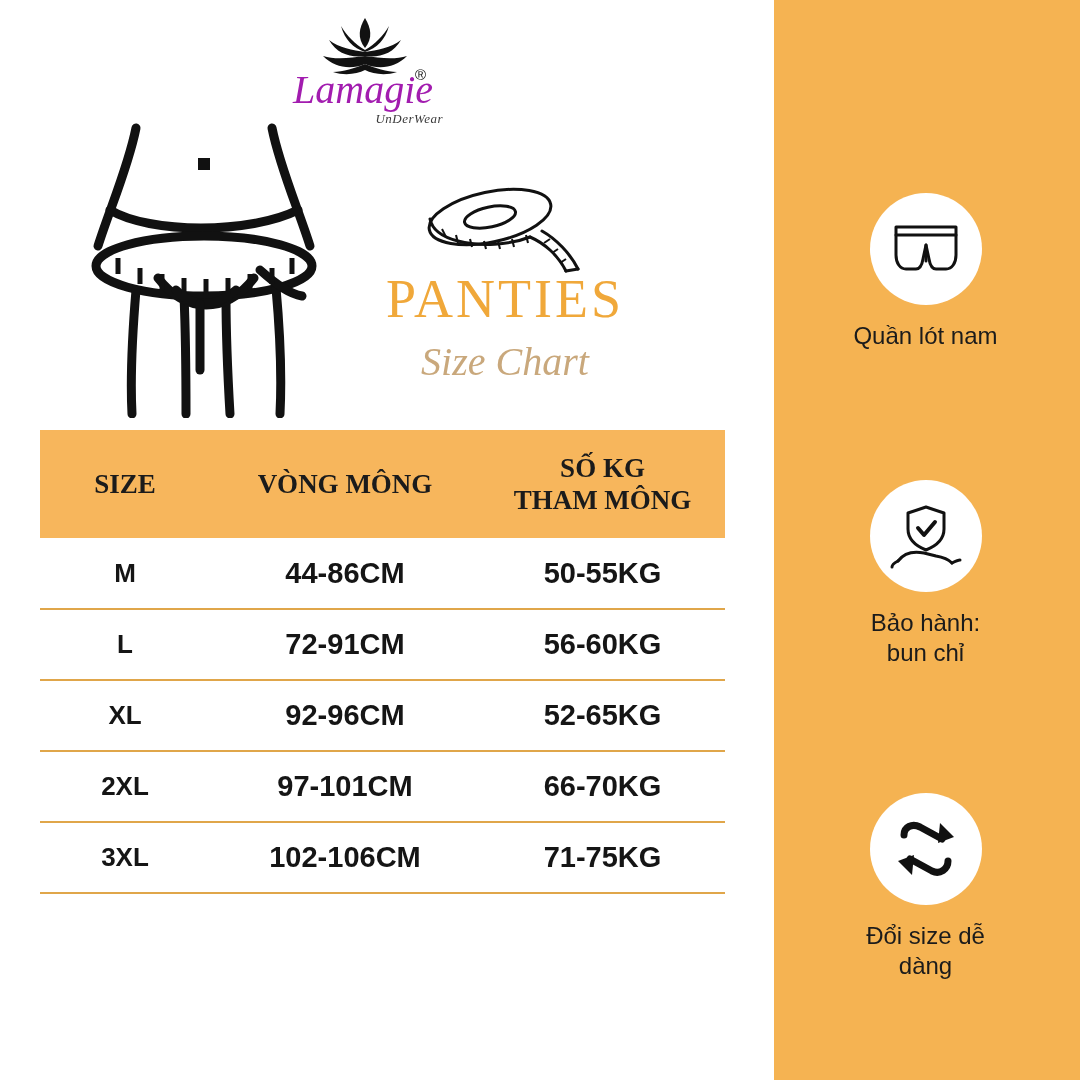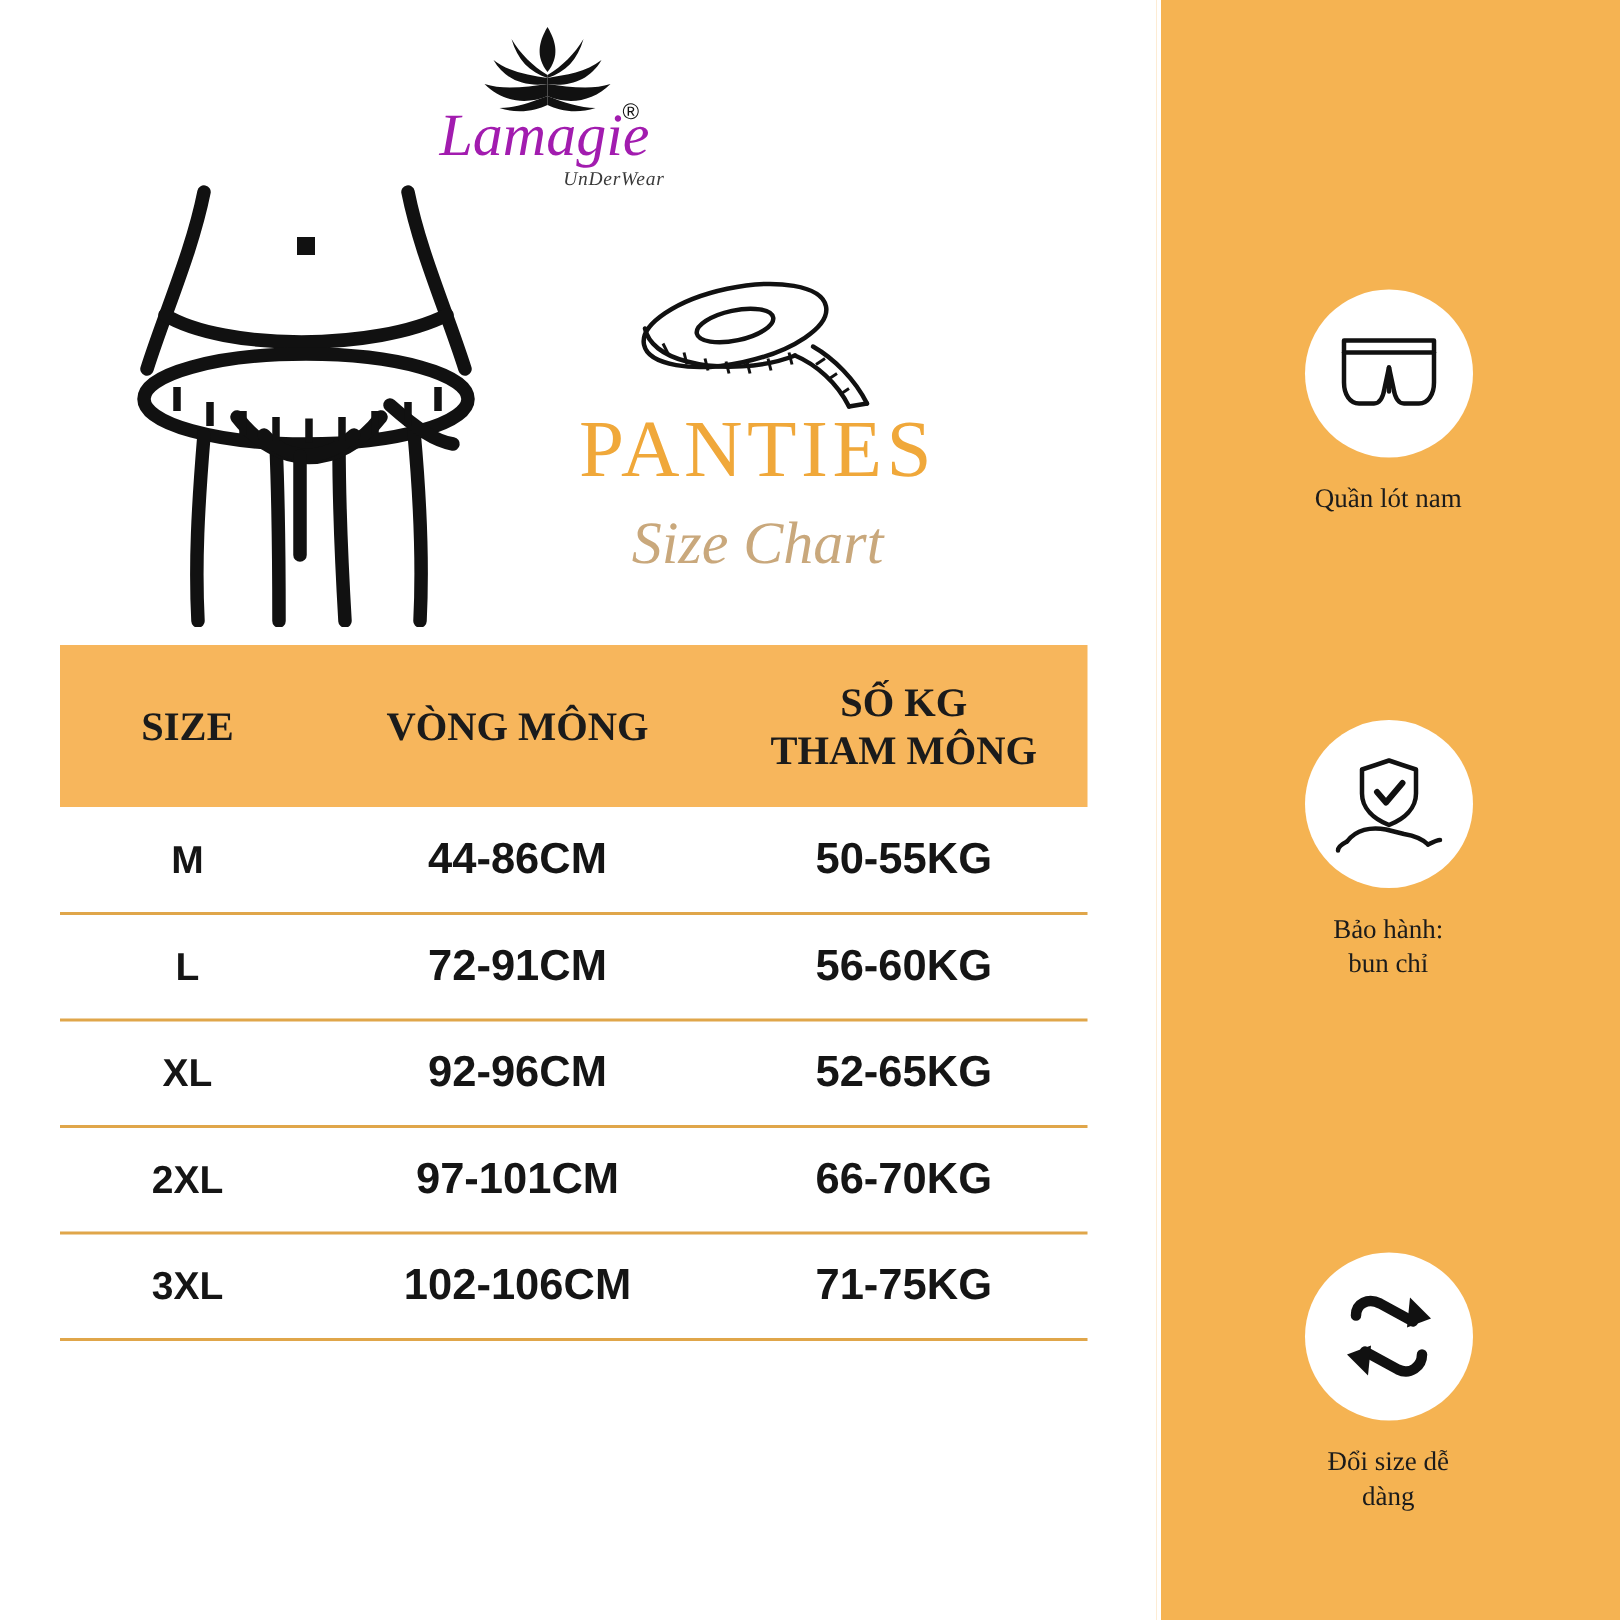--- a/index.html
+++ b/index.html
@@ -40,29 +40,29 @@
     width: 112px; height: 112px;
     border-radius: 50%;
     background: #ffffff;
     margin: 0 auto;
     display: flex;
     align-items: center;
     justify-content: center;
   }
   .feature-label {
     margin-top: 16px;
-    font-family: Liberation Serif, serif;
-    font-size: 18px;
+    font-family: Liberation Sans, sans-serif;
+    font-size: 24px;
     color: #1b1b1b;
     line-height: 1.25;
     white-space: pre-line;
   }
   #feature-0 { top: 193px; }
   #feature-1 { top: 480px; }
-  #feature-2 { top: 835px; }
+  #feature-2 { top: 793px; }
 
   
   .logo {
     position: absolute;
     left: 283px; top: 14px;
     width: 180px; height: 115px;
   }
   .logo-name {
     position: absolute;
     left: 0; top: 52px;

